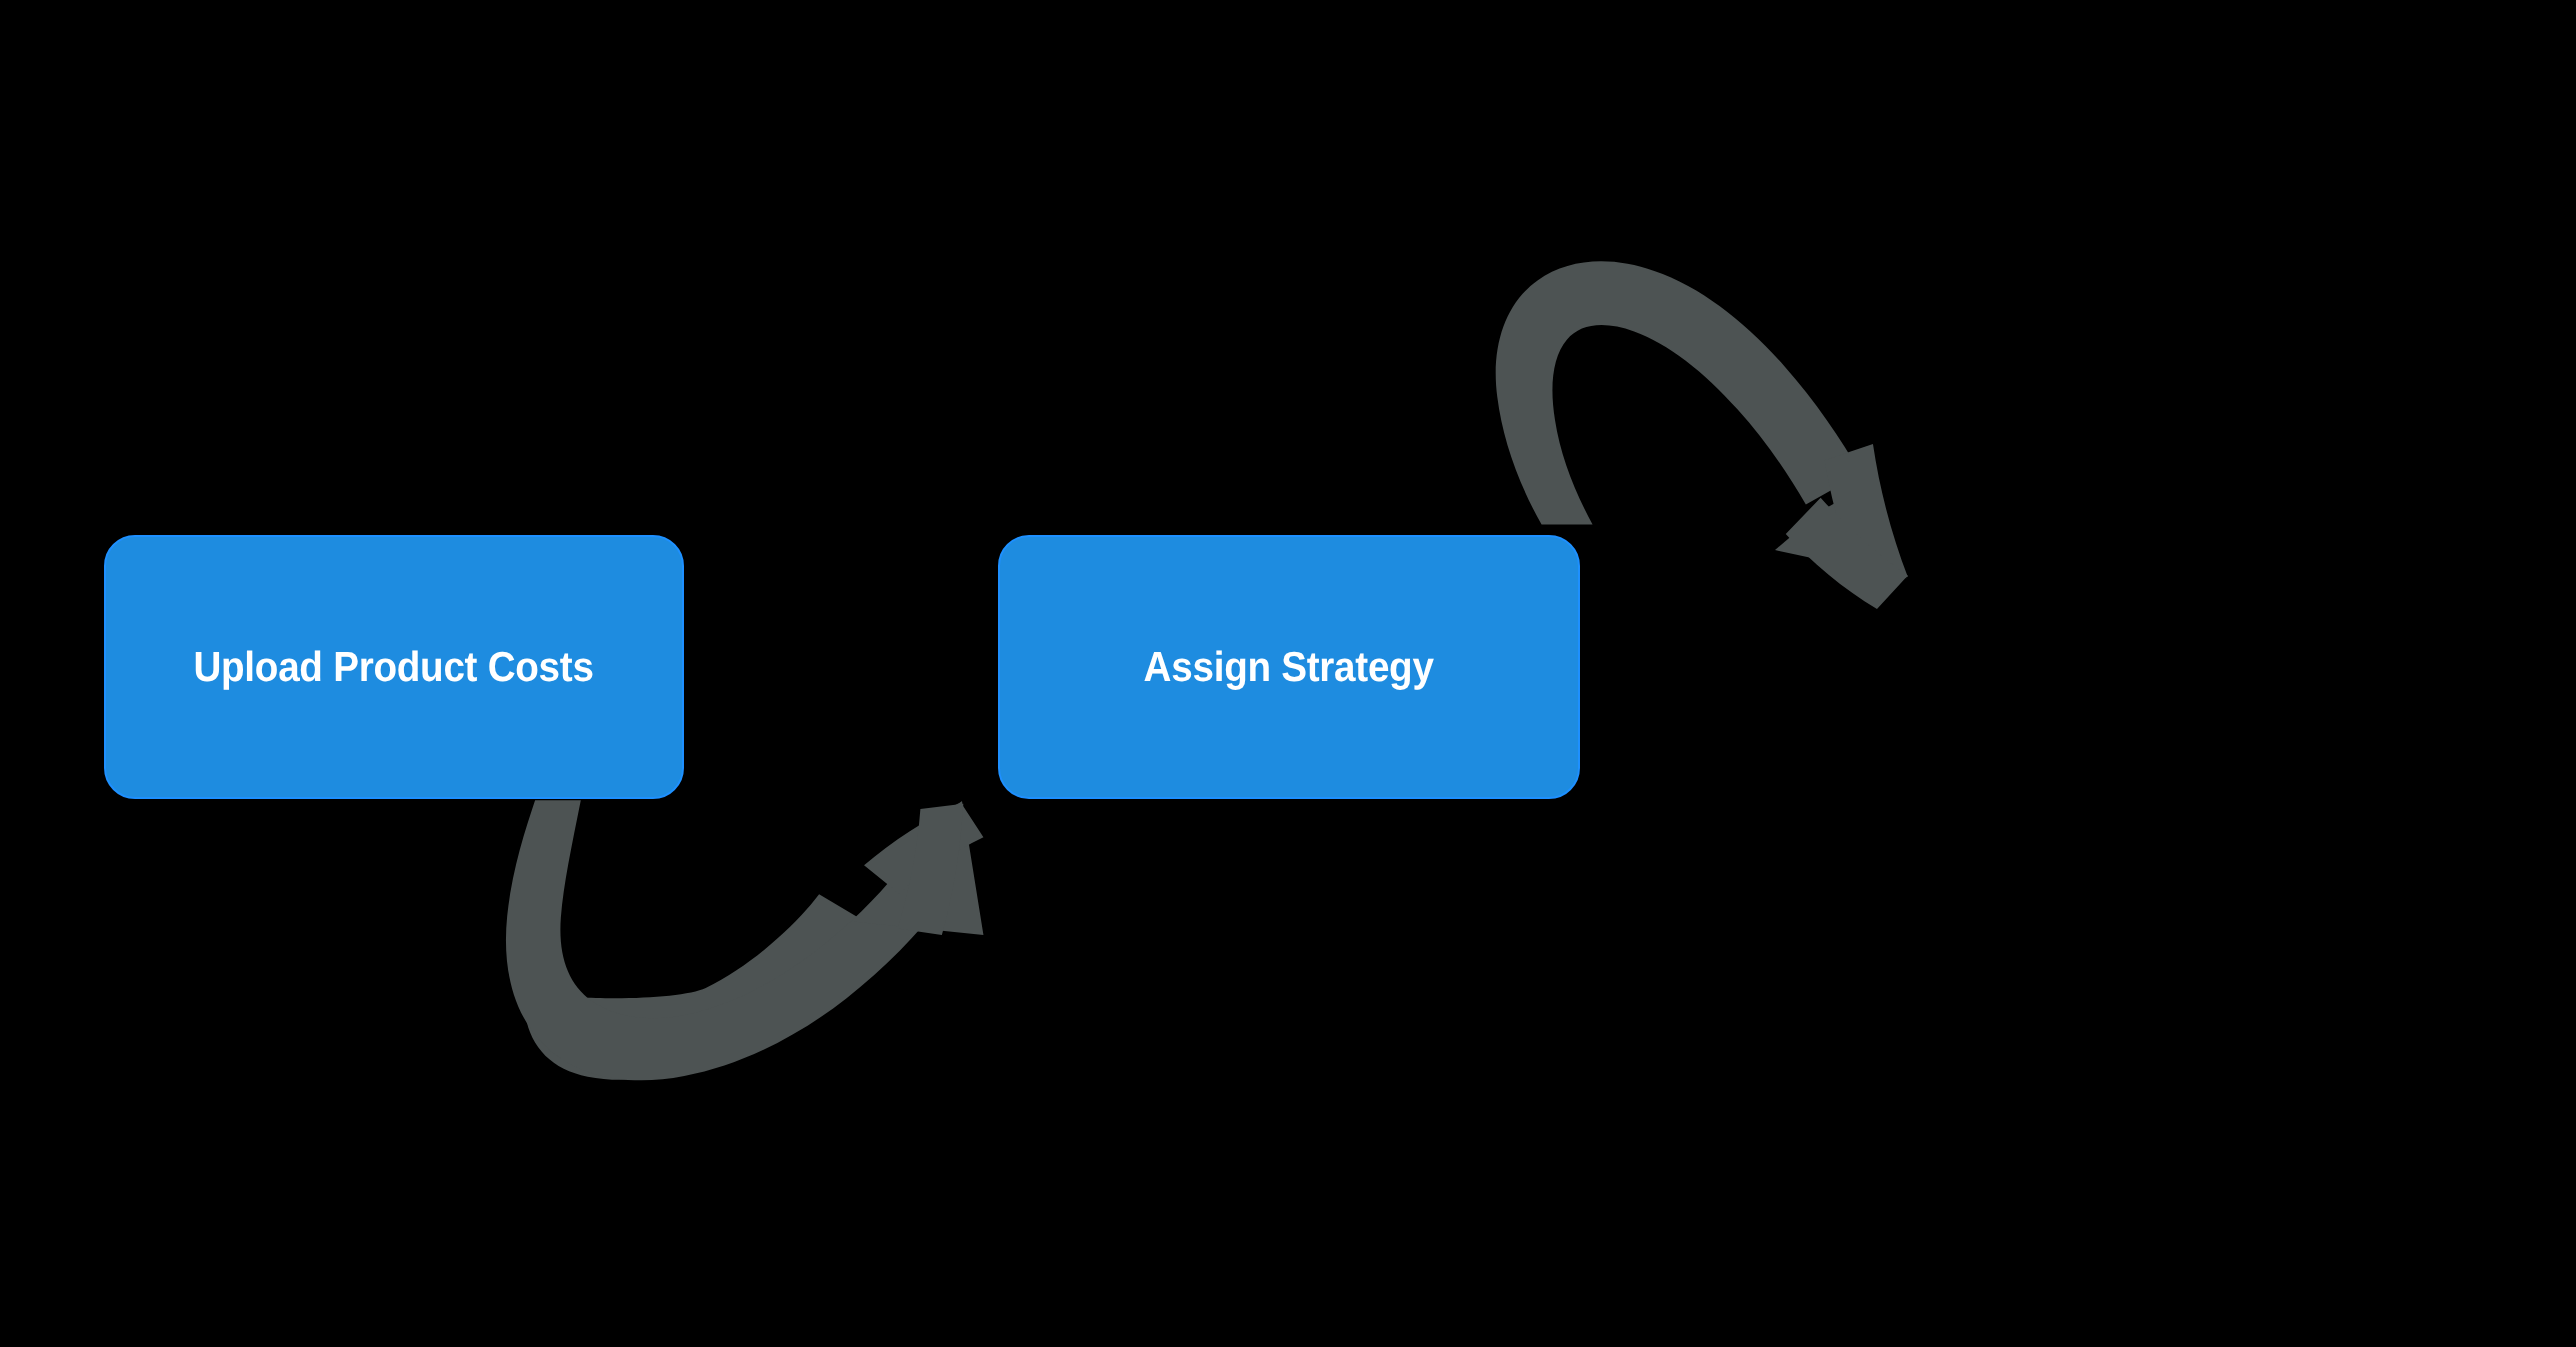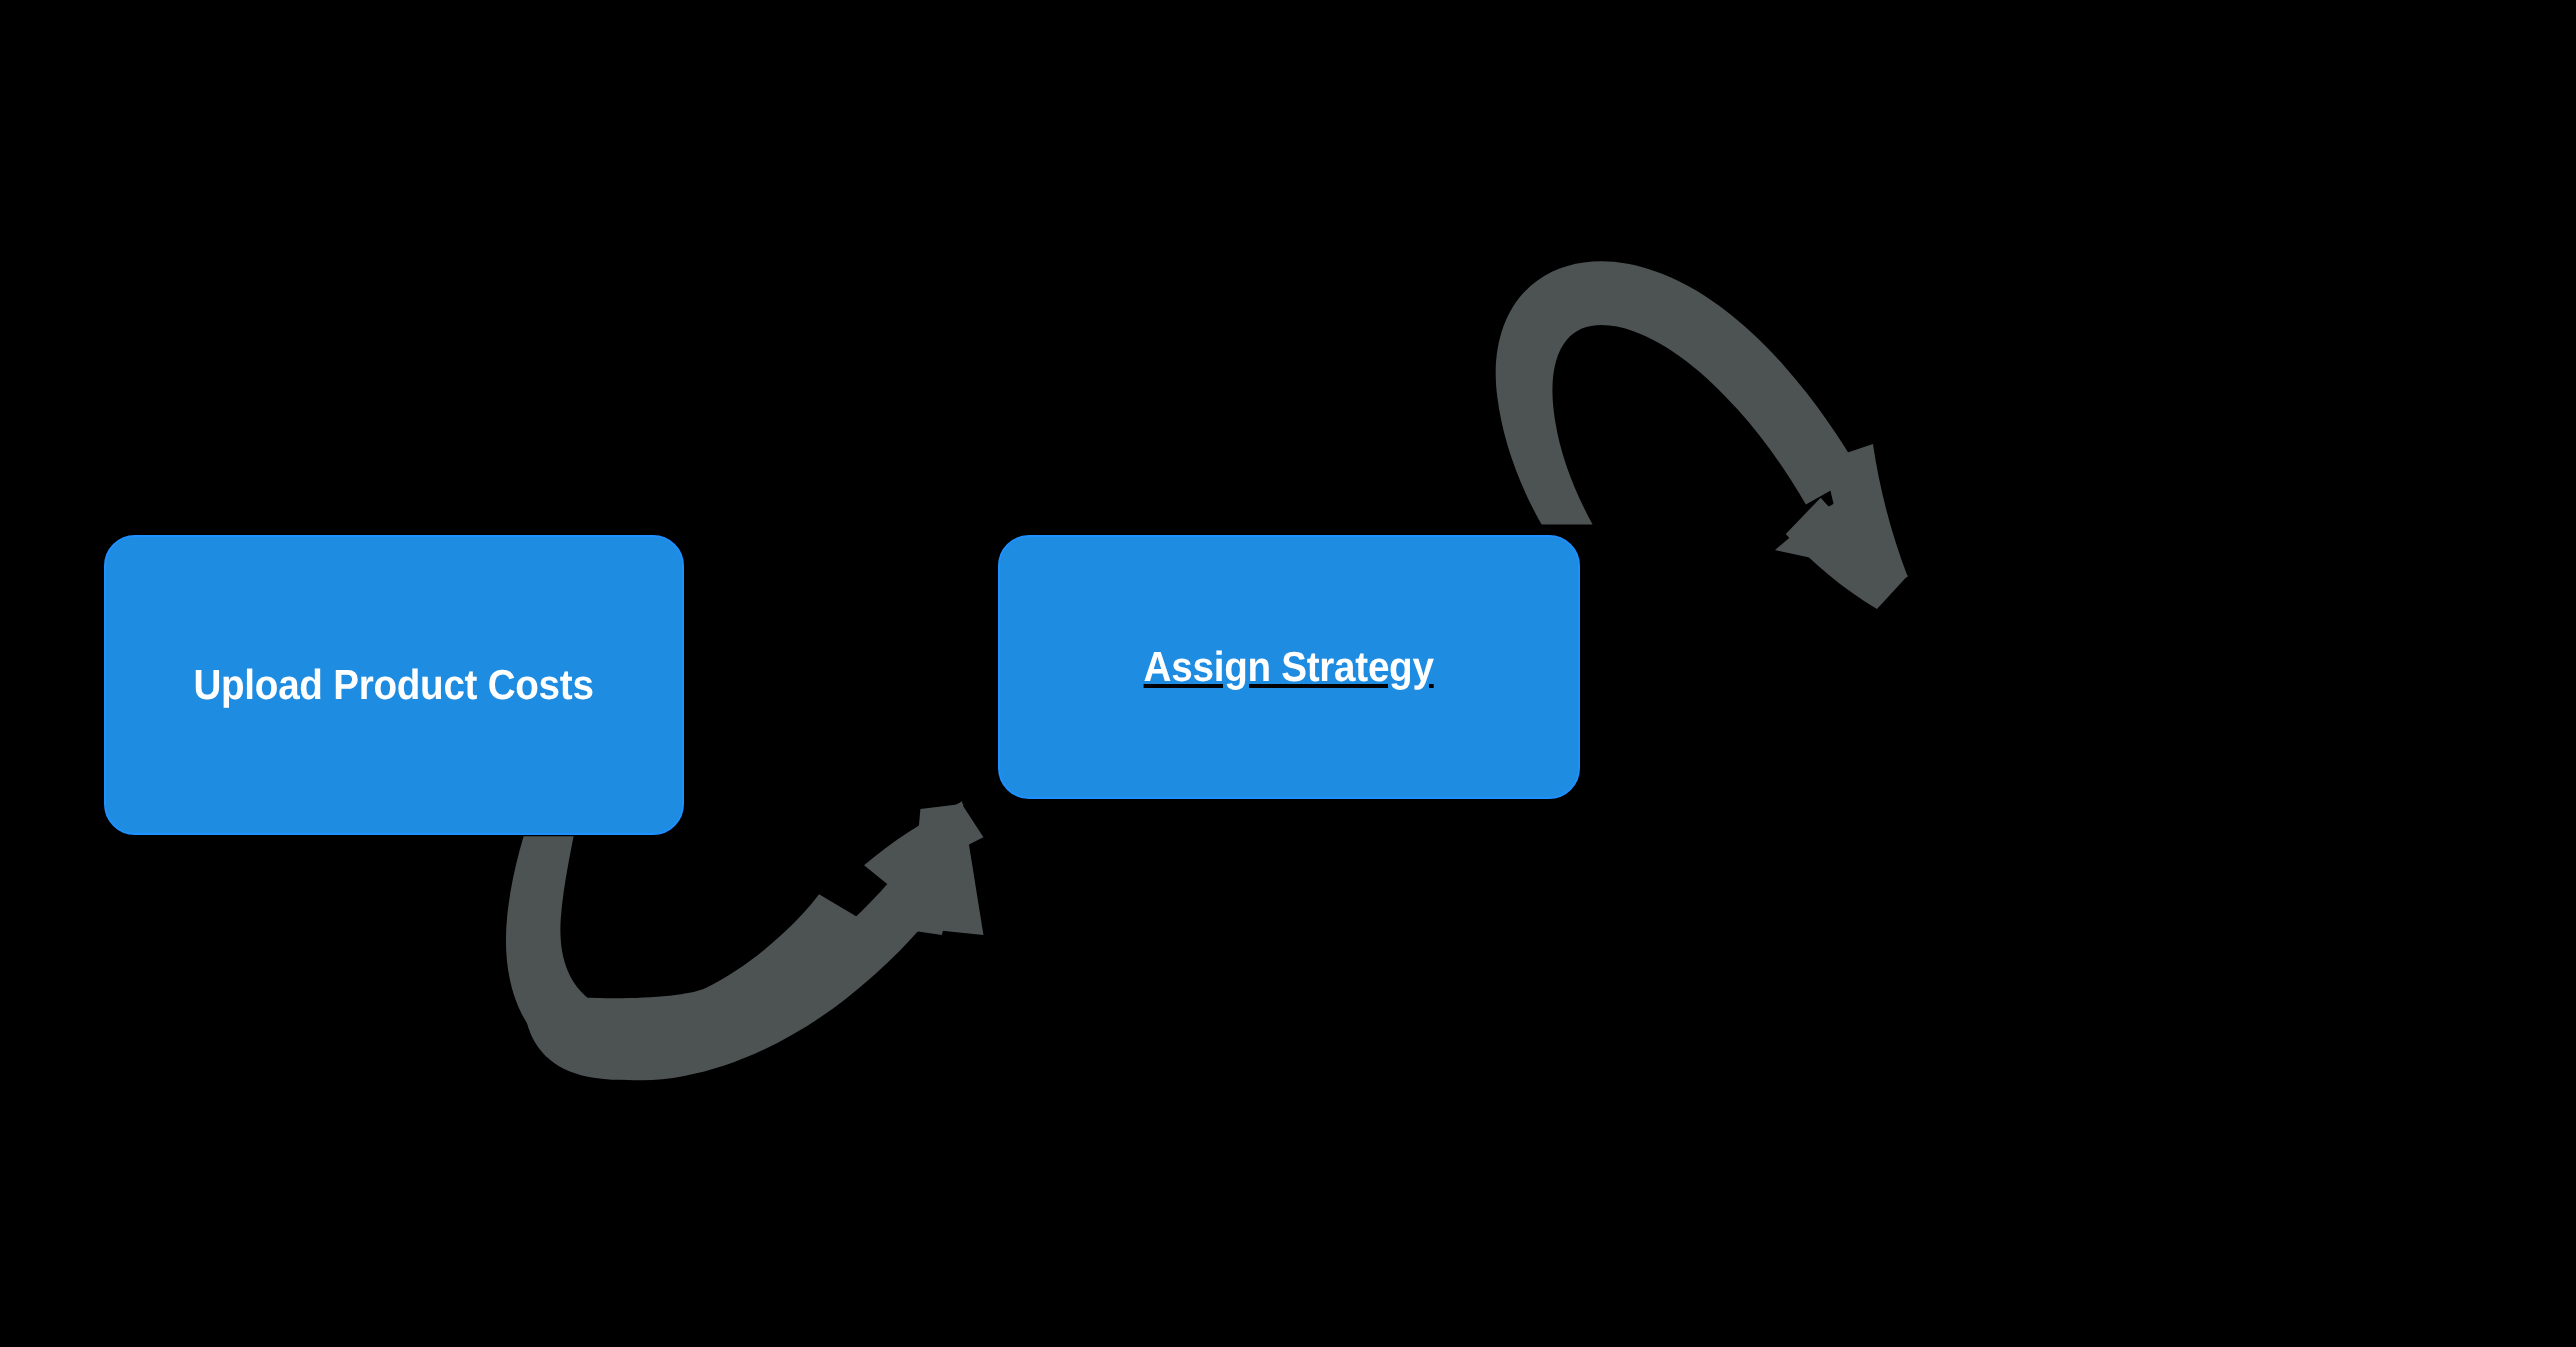--- a/index.html
+++ b/index.html
@@ -35,21 +35,21 @@
     color: #FFFFFF;
     font-family: "Liberation Sans", "DejaVu Sans", sans-serif;
     font-weight: bold;
     font-size: 42px;
     letter-spacing: -0.3px;
     line-height: 1;
     white-space: nowrap;
     transform: scaleX(0.92);
     text-rendering: geometricPrecision;
   }
-  #step-1 { left: 104px;  top: 535px; width: 580px; height: 300px; }
+  #step-1 { left: 104px;  top: 535px; width: 580px; height: 264px; }
   #step-2 { left: 998px; top: 535px; width: 582px; height: 264px; }
   #step-3 { left: 1898px; top: 535px; width: 576px; height: 264px; }
 
   
   #arrow-layer {
     position: absolute;
     left: 0; top: 0;
     width: 2576px;
     height: 1347px;
     pointer-events: none;
@@ -144,19 +144,19 @@
                L 2662 796
                C 2700 838, 2748 878, 2798 908
                Z"></path>
     </g>
   </svg>
 
   <div class="step-box" id="step-1" style="background: rgb(30, 140, 224); border-color: rgb(30, 144, 255);">
     <span class="step-label" style="color: rgb(255, 255, 255);">Upload Product Costs</span>
   </div>
 
-  <div class="step-box" id="step-2" style="background: rgb(30, 140, 224); border-color: rgb(30, 144, 255); text-decoration: underline;">
+  <div class="step-box" id="step-2" style="background: rgb(30, 140, 224); border-color: rgb(30, 144, 255);">
     <span class="step-label" style="color: rgb(255, 255, 255);">Assign Strategy</span>
   </div>
 
 
 </div>
 
 
 </body></html>

